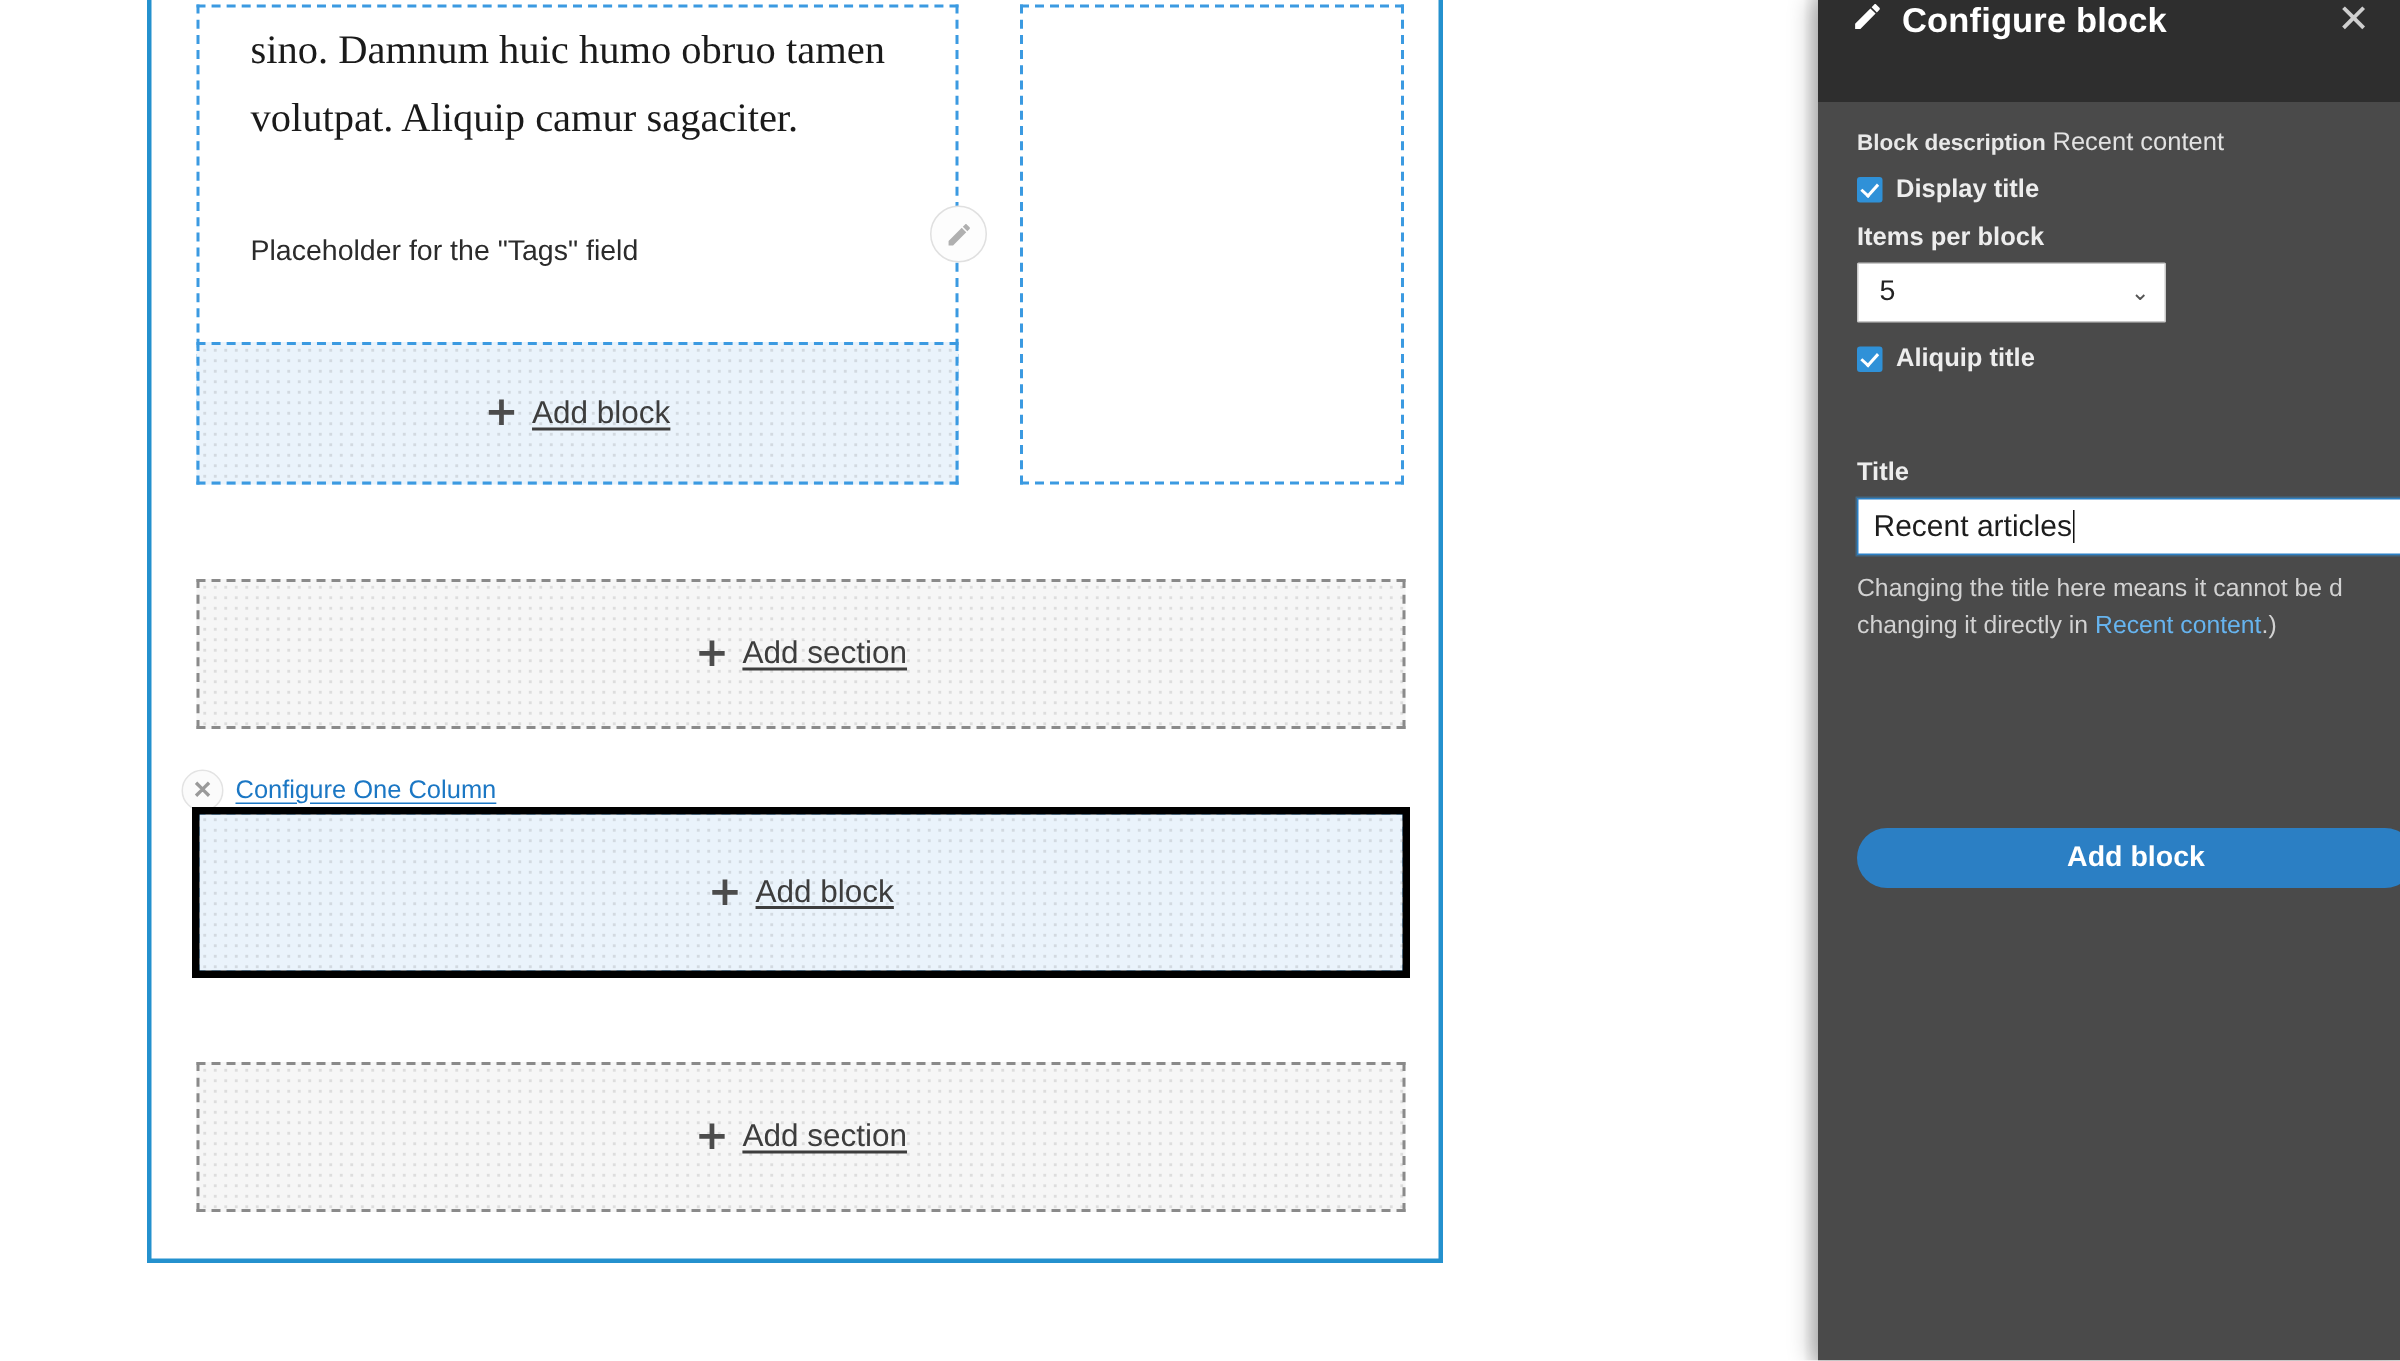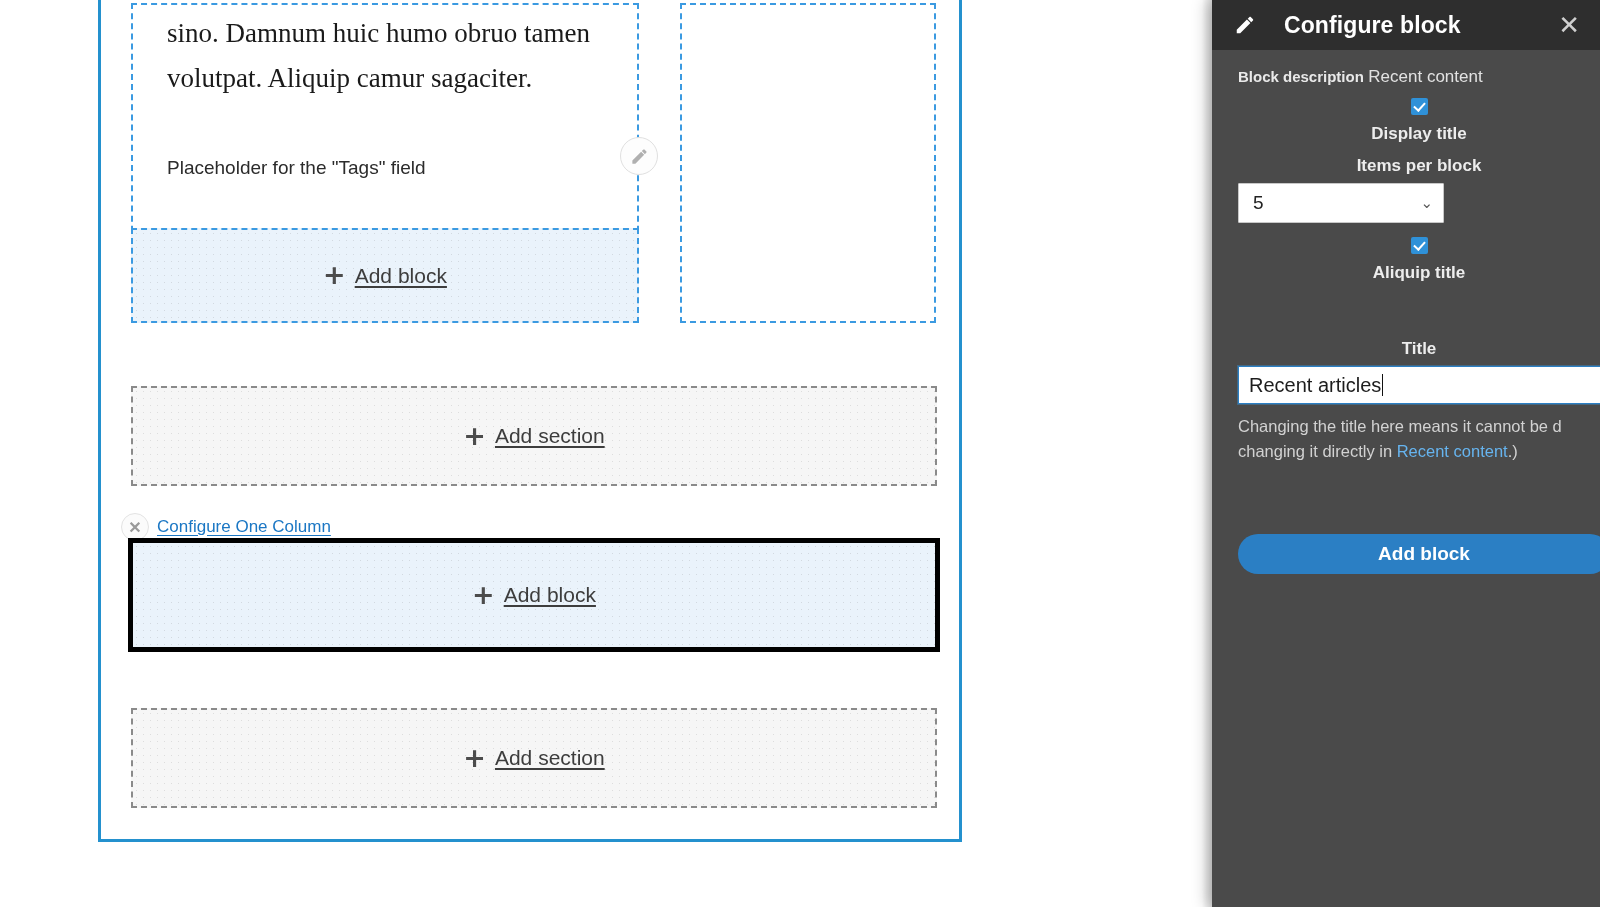--- a/index.html
+++ b/index.html
@@ -118,52 +118,52 @@
     position: absolute; right: 0; top: 0; width: 388px; height: 907px;
     background: #4a4a4a;
     box-shadow: -6px 0 14px rgba(0,0,0,0.22);
     overflow: hidden;
   }
   #panel-shadowstrip {
     position: absolute; right: 388px; top: 0; width: 10px; height: 907px;
     background: linear-gradient(to left, rgba(0,0,0,0.13), rgba(0,0,0,0));
   }
   #panel-header {
-    position: relative; height: 50px; background: #2e2e2e;
-    display: flex; align-items: center; padding: 0 20px 0 22px; gap: 16px;
+    position: relative; height: 68px; background: #2e2e2e;
+    display: flex; align-items: flex-start; padding: 0 20px 0 22px;
   }
   #panel-header .pencil-ico { width: 22px; height: 22px; margin-right: 12px; flex: 0 0 auto; }
   #panel-title {
     color: #ffffff; font-size: 23px; font-weight: 700;
     letter-spacing: 0.1px; flex: 1 1 auto;
   }
   #panel-close {
     color: #cfcfcf; font-size: 26px; line-height: 1;
     font-family: "DejaVu Sans", sans-serif; cursor: pointer;
   }
 
   #panel-body { position: relative; padding: 17px 0 0 26px; }
 
   .p-label { color: #e9e9e9; font-size: 15px; font-weight: 700; }
   .p-value { color: #e2e2e2; font-size: 17px; font-weight: 400; }
   .p-row { margin-bottom: 11px; white-space: nowrap; }
 
-  .check-row { display: flex; align-items: center; gap: 9px; margin-bottom: 12px; flex-direction: column; }
+  .check-row { display: flex; align-items: center; gap: 9px; margin-bottom: 12px; }
   .checkbox {
     width: 17px; height: 17px; border-radius: 2px;
     background: #2f91d8; position: relative; flex: 0 0 auto;
   }
   .checkbox::after {
     content: ""; position: absolute; left: 5px; top: 2px;
     width: 5px; height: 9px; border: solid #ffffff;
     border-width: 0 2.4px 2.4px 0; transform: rotate(42deg);
   }
   .check-label { color: #ededed; font-size: 17px; font-weight: 700; }
 
-  .field-label { color: #ededed; font-size: 17px; font-weight: 700; margin-bottom: 7px; text-align: center; }
+  .field-label { color: #ededed; font-size: 17px; font-weight: 700; margin-bottom: 7px; }
 
   #items-select {
     width: 206px; height: 40px; background: #ffffff;
     border: 1px solid #c8c8c8; border-radius: 1px;
     display: flex; align-items: center; padding: 0 10px 0 14px;
     font-size: 19px; color: #222; position: relative;
   }
   #items-select .sel-val { flex: 1 1 auto; }
   #items-select .caret { color: #555; font-size: 15px; font-family: "DejaVu Sans", sans-serif; }
 

